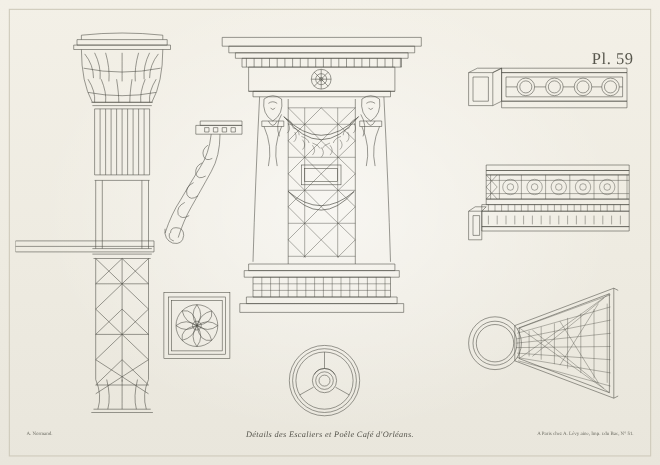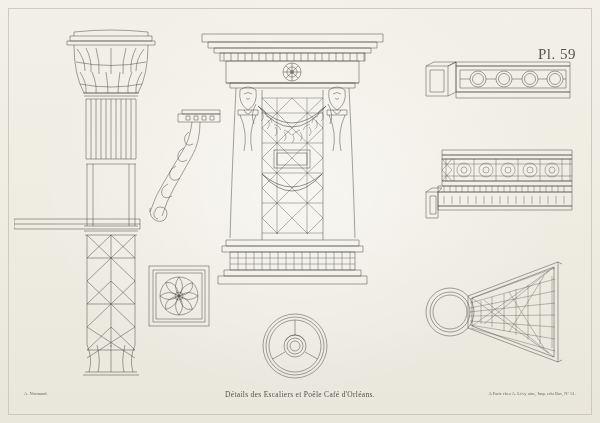--- a/index.html
+++ b/index.html
@@ -42,20 +42,21 @@
     letter-spacing:.5px;
     color:#57564c;
     margin-top:36px;
   }
   #caption{
     left:0;right:0;bottom:24px;
     text-align:center;
     font-size:7.5px;
     letter-spacing:.3px;
     color:#53524a;
+    font-style:italic;
   }
   #credit-left{
     left:24px;bottom:27px;
     font-size:4.5px;
     color:#6a6a60;
   }
   #credit-right{
     right:24px;bottom:27px;
     font-size:4.5px;
     color:#6a6a60;

